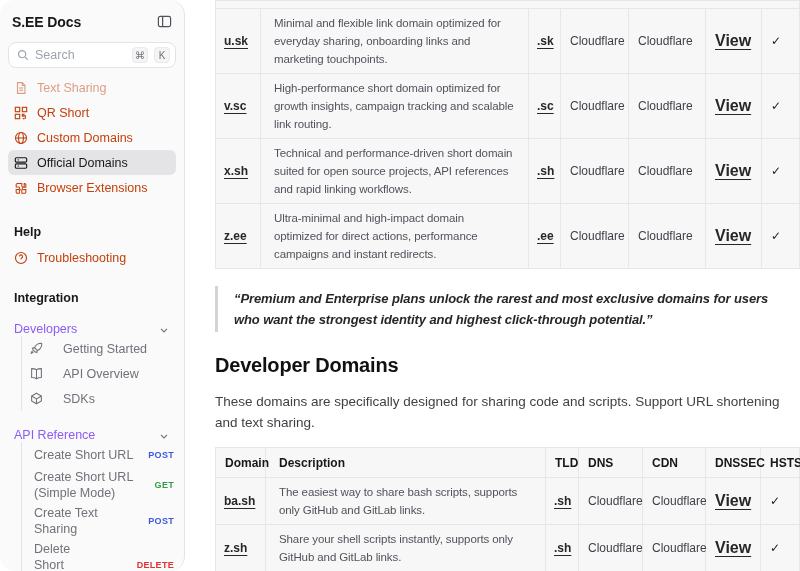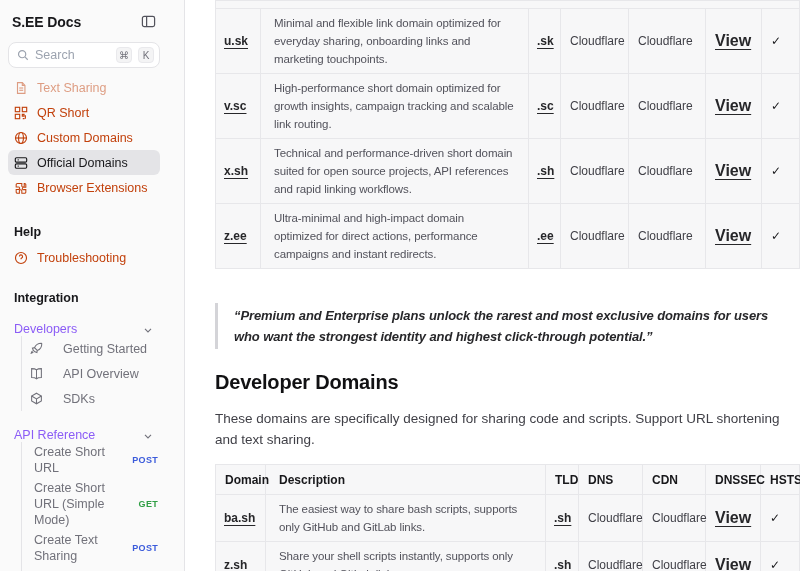--- a/index.html
+++ b/index.html
@@ -2,21 +2,21 @@
 <html><head>
 <meta charset="utf-8">
 <style>
   * { margin:0; padding:0; box-sizing:border-box; }
   html,body { width:800px; height:571px; overflow:hidden; background:#fff;
     font-family:"Liberation Sans","DejaVu Sans",sans-serif; color:#18181b; }
 
   
   .app { display:flex; width:800px; height:571px; }
   .sidebar { width:185px; min-width:185px; height:571px; background:#fafafa;
-    border-right:1px solid #e4e4e7; padding:10px 24px 0 8px; overflow:hidden; }
+    border-right:1px solid #e4e4e7; padding:10px 8px 0 8px; overflow:hidden;border-radius:15px; }
   .main { flex:1; height:571px; background:#fff; padding:0 0 0 30px; overflow:hidden; }
 
   
   .sb-header { display:flex; align-items:center; justify-content:space-between; padding:2px 2px 0 4px; }
   .sb-title { font-size:14px; font-weight:700; color:#18181b; letter-spacing:-0.1px; }
   .sb-toggle { background:none; border:none; cursor:pointer; color:#52525b; display:flex; padding:2px; }
 
   .search { margin-top:11px; height:26px; background:#fff; border:1px solid #e4e4e7;
     border-radius:8px; display:flex; align-items:center; padding:0 5px 0 8px; gap:6px; }
   .search input { border:none; outline:none; background:transparent; flex:1; min-width:0;
@@ -59,21 +59,21 @@
   .plain { font-size:12px; color:#3f3f46; padding:0 0 0 9px; }
   .viewc { padding:0 0 0 9px; }
   .check { font-size:12px; color:#18181b; padding:0 0 0 9px; }
   a.lnk { color:#27272a; font-weight:600; text-decoration:underline; text-underline-offset:3px;
     text-decoration-thickness:1px; cursor:pointer; }
   a.lnk.b { font-weight:700; }
   thead th { font-size:12px; font-weight:700; color:#18181b; text-align:left;
     height:30px; padding:0 0 0 9px; }
   thead th.deschd { padding:0 0 0 13px; }
 
-  blockquote { margin-top:34px; border-left:3px solid #d4d4d8; padding:2px 0 2px 16px;
+  blockquote { margin-top:17px; border-left:3px solid #d4d4d8; padding:2px 0 2px 16px;
     font-style:italic; font-weight:600; font-size:13px; line-height:21px; color:#27272a;
     max-width:575px; letter-spacing:-0.1px; }
   h2 { margin-top:22px; font-size:20px; font-weight:700; color:#111113; letter-spacing:-0.2px; }
   .intro { margin-top:14px; font-size:13.5px; line-height:21px; color:#3f3f46; max-width:578px; }
   .t2wrap { margin-top:14px; }
 </style>
 </head>
 <body>
 
 <div class="app">

